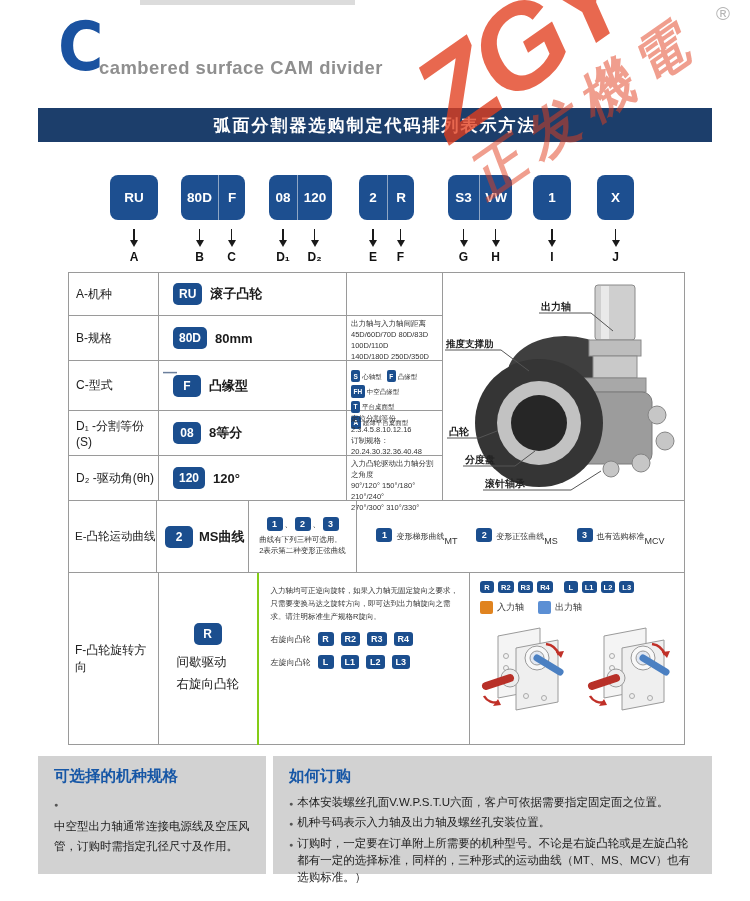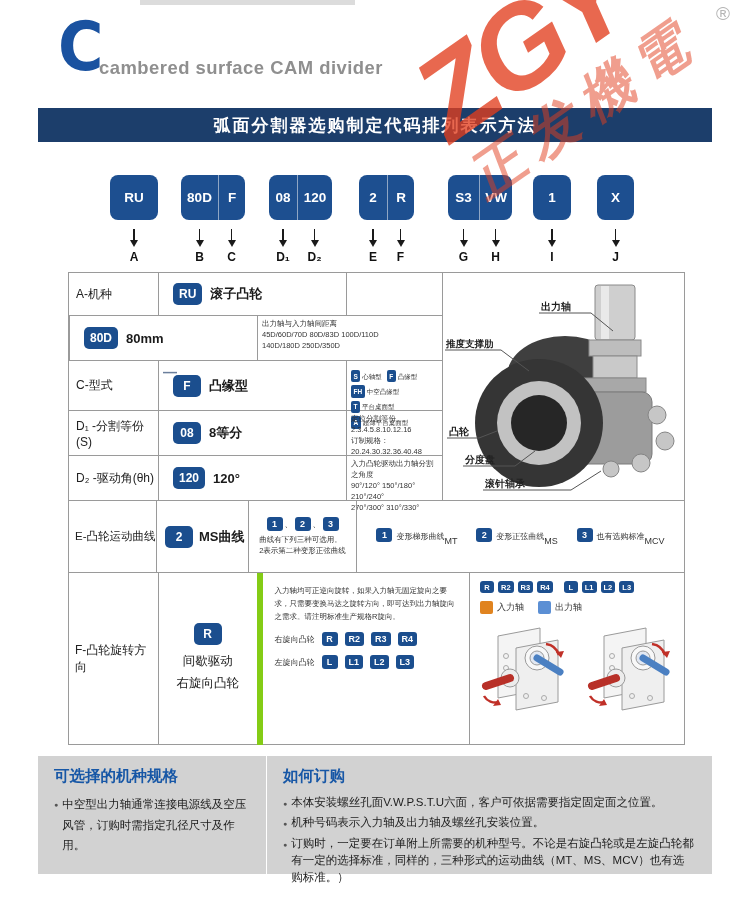--- a/index.html
+++ b/index.html
@@ -67,43 +67,43 @@
   .e-note{font-size:7.5px;color:#333;line-height:1.4;text-align:left;}
   .e-c4{flex:1;border-left:1px solid #9a9a9a;display:flex;align-items:center;justify-content:space-around;padding:0 10px;box-sizing:border-box;}
   .curve{display:flex;align-items:flex-start;gap:4px;}
   .curve .txt{display:flex;flex-direction:row;align-items:center;}
   .curve .nm{font-size:8px;color:#333;}
   .curve .cd{font-size:9px;color:#333;margin-top:8px;text-align:center;}
   
   .t-f{display:flex;height:172px;box-sizing:border-box;}
   .f-label{width:90px;display:flex;align-items:center;padding-left:6px;font-size:12px;box-sizing:border-box;}
   .f-c2{width:100px;border-left:1px solid #9a9a9a;display:flex;flex-direction:column;align-items:center;justify-content:center;gap:7px;box-sizing:border-box;}
-  .f-c2 .lines{font-size:12.5px;color:#222;text-align:center;line-height:1.7;font-family:Liberation Mono, monospace;}
-  .f-c3{width:215px;border-left:6px solid #84cc16;padding:12px 10px 8px 12px;box-sizing:border-box;}
+  .f-c2 .lines{font-size:12.5px;color:#222;line-height:1.7;}
+  .f-c3{width:215px;border-left:2px solid #84cc16;padding:12px 10px 8px 12px;box-sizing:border-box;}
   .f-para{font-size:7.5px;line-height:1.7;color:#333;}
   .dir-row{display:flex;align-items:center;gap:7px;margin-top:9px;}
   .dir-row .dl{font-size:8px;color:#333;}
   .f-c4{flex:1;border-left:1px solid #9a9a9a;padding:8px 6px 0 10px;box-sizing:border-box;}
   .code-strip{display:flex;gap:4px;align-items:center;}
   .code-strip .sb{font-size:7.5px;padding:1.5px 3px;}
   .code-strip .lgap{margin-left:7px;}
   .legend{display:flex;align-items:center;gap:14px;margin-top:8px;}
   .leg{display:flex;align-items:center;gap:4px;font-size:9px;color:#333;}
   .sw{width:13px;height:13px;border-radius:2px;}
   .sw-in{background:#e0831f;}
   .sw-out{background:#5b8fd4;}
   .gear-wrap{display:flex;gap:14px;margin-top:4px;}
   
-  .bottom{position:absolute;left:38px;top:756px;width:674px;height:118px;display:flex;gap:1px;}
+  .bottom{position:absolute;left:38px;top:756px;width:674px;height:118px;display:flex;gap:7px;}
   .b-col{background:#d2d2d2;box-sizing:border-box;padding:10px 14px 0 16px;}
   .b-left{width:228px;}
   .b-right{flex:1;padding-right:18px;}
   .b-head{color:#1757a6;font-size:15.5px;font-weight:bold;margin-bottom:7px;}
   .b-item{display:flex;gap:4px;font-size:11.5px;color:#1d1d1d;margin-bottom:3px;}
-  .b-left .b-item{line-height:1.8;}
+  .b-left .b-item{line-height:1.8;flex-direction:column;}
   .b-right .b-item{line-height:1.5;}
   .blt{font-size:7px;color:#555;margin-top:5px;}
   svg text{font-family:"Liberation Sans","DejaVu Sans",sans-serif;}
 </style>
 </head>
 <body>
 
 <div id="page">
 
   <div class="strip"></div>
@@ -231,20 +231,21 @@
         <div class="t-row h43">
           <div class="c-label">A-机种</div>
           <div class="c-badge">
             <span class="bdg">RU</span>
             <span class="bval">滚子凸轮</span>
           </div>
           <div class="c-desc"></div>
         </div>
 
         <div class="t-row h45">
+          <div class="c-label">B-规格</div>
           <div class="c-badge">
             <span class="bdg">80D</span>
             <span class="bval">80mm</span>
           </div>
           <div class="c-desc">
             <div>出力轴与入力轴间距离</div>
             <div>45D/60D/70D 80D/83D 100D/110D</div>
             <div>140D/180D  250D/350D</div>
           </div>
         </div>

